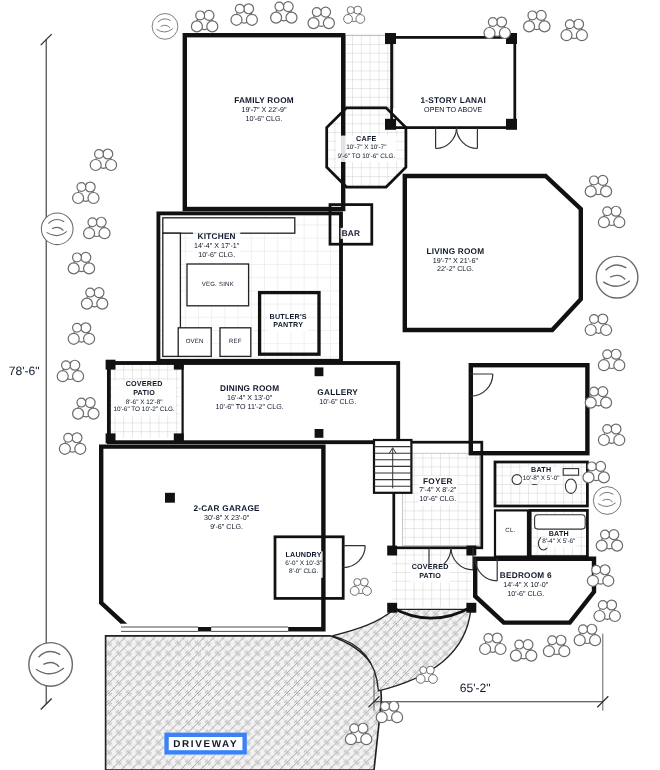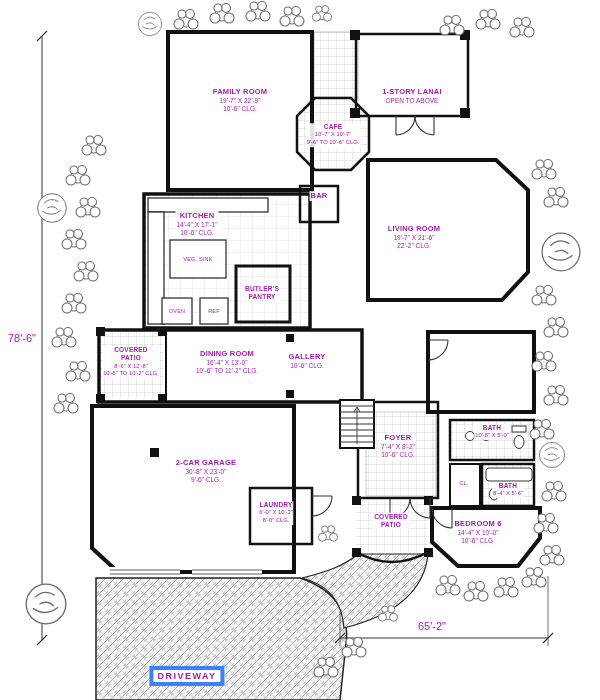--- a/index.html
+++ b/index.html
@@ -1,18 +1,18 @@
 <!DOCTYPE html>
 <html><head>
 <meta charset="utf-8">
 <style>
   html,body{margin:0;padding:0;background:#fff;}
   .stage{
     position:relative;width:600px;height:700px;background:#ffffff;
-    overflow:hidden;font-family:"Liberation Sans",sans-serif;color:#a21caf;
+    overflow:hidden;font-family:"Liberation Sans",sans-serif;color:#0f172a;
   }
   .stage svg{position:absolute;left:0;top:0;}
   .label{
     position:absolute;transform:translate(-50%,-50%);
     text-align:center;line-height:1.3;white-space:nowrap;
     background:rgba(255,255,255,.88);padding:0 1px;z-index:5;
   }
   .label .nm{font-weight:bold;font-size:7.5px;letter-spacing:.2px;}
   .label .dt{font-size:6.5px;}
   .label.sm .nm{font-size:6.5px;}
@@ -222,21 +222,21 @@
   <div class="dt">10'-7" X 10'-7"</div>
   <div class="dt">9'-6" TO 10'-6" CLG.</div>
 </div>
 
 <div class="label" style="left:197px;top:224px">
   <div class="nm">KITCHEN</div>
   <div class="dt">14'-4" X 17'-1"</div>
   <div class="dt">10'-6" CLG.</div>
 </div>
 
-<div class="label" style="left:319px;top:196px">
+<div class="label" style="left:319px;top:212px">
   <div class="nm">BAR</div>
 </div>
 
 <div class="label" style="left:414px;top:237px">
   <div class="nm">LIVING ROOM</div>
   <div class="dt">19'-7" X 21'-6"</div>
   <div class="dt">22'-2" CLG.</div>
 </div>
 
 <div class="label sm" style="left:262px;top:293px">

